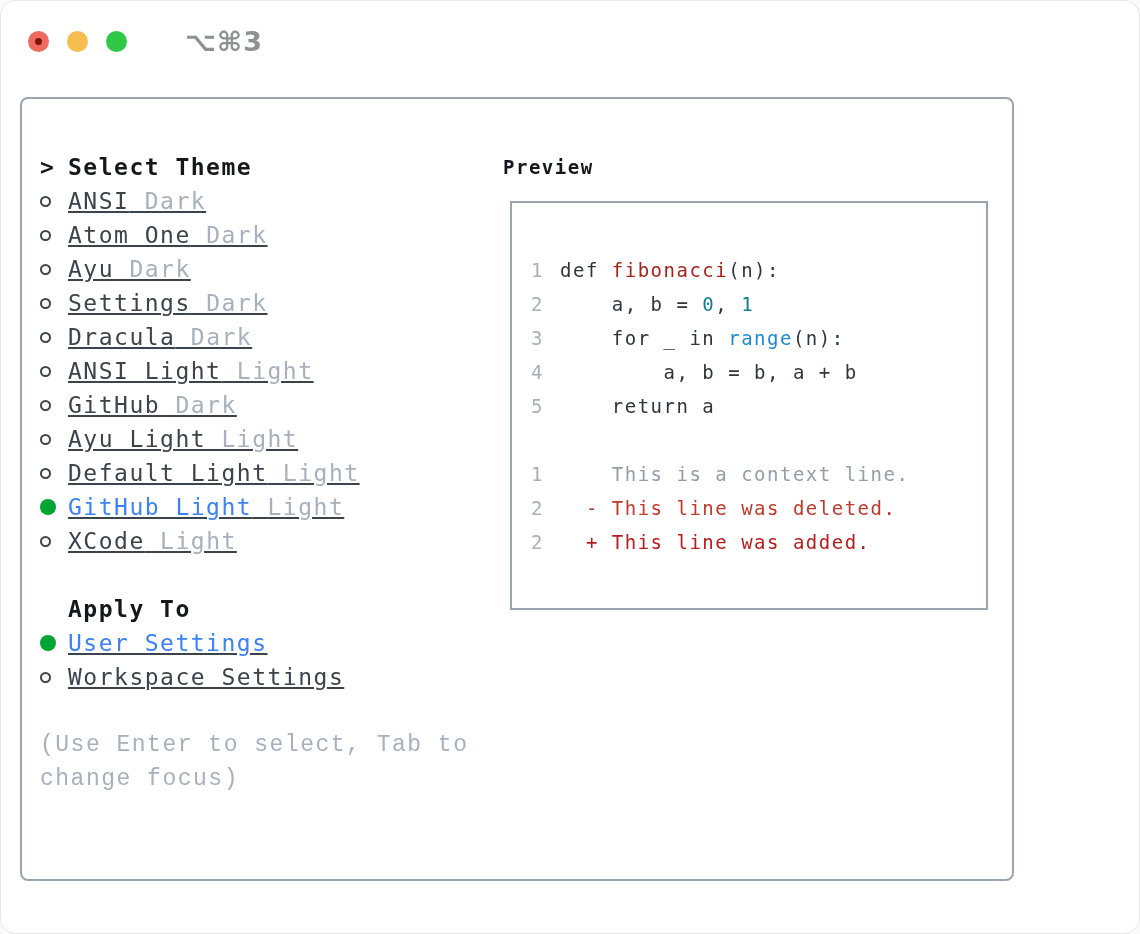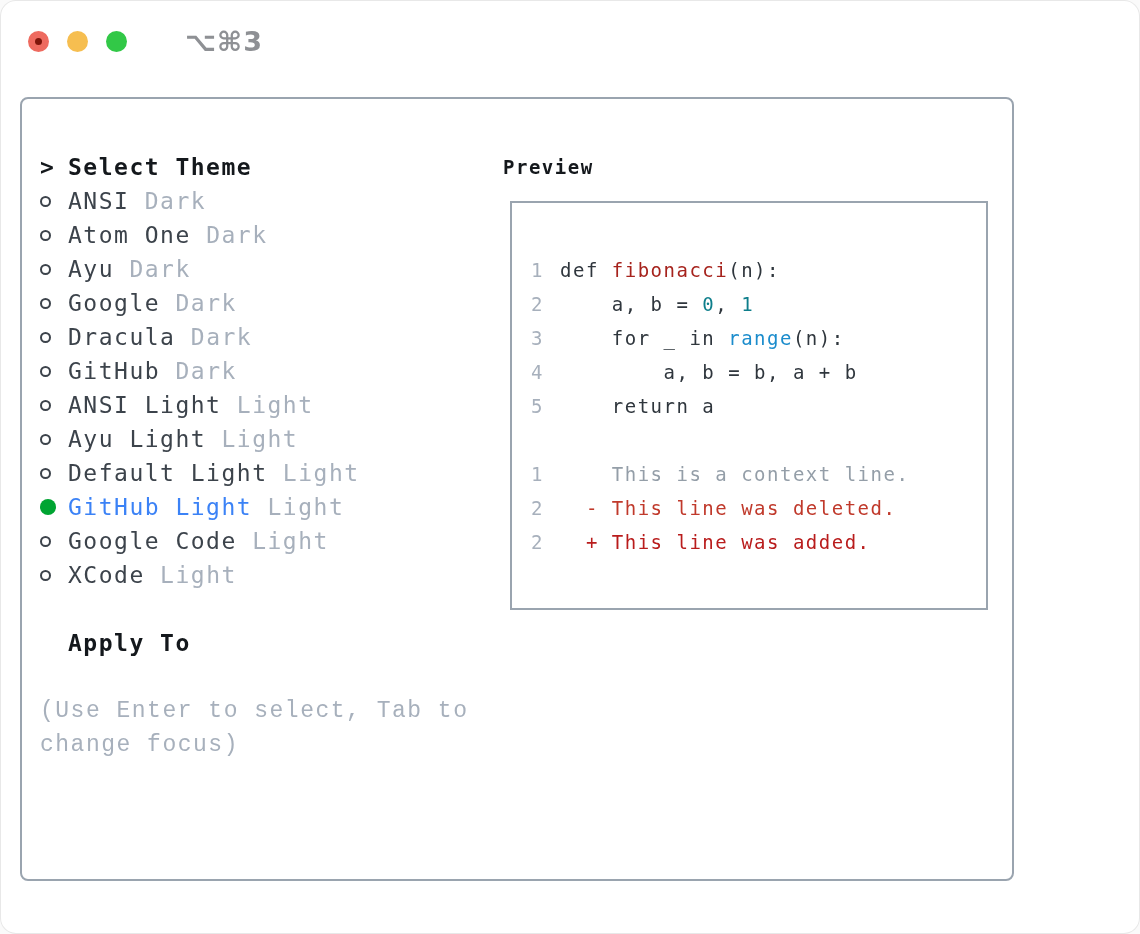--- a/index.html
+++ b/index.html
@@ -46,21 +46,21 @@
     font-size: 23px; letter-spacing: 1.5px; color: #3c434b;
   }
   .row { height: 34px; display: flex; align-items: center; }
   .icon-cell { width: 28px; flex: none; display: flex; align-items: center; }
   .hdr { font-weight: bold; color: #14181c; white-space: pre; text-align: right; }
   .prefix { font-weight: bold; color: #14181c; }
   .bullet {
     width: 11px; height: 11px; border: 2.5px solid #3c434b; border-radius: 50%;
   }
   .bullet.sel { width: 16px; height: 16px; border: none; background: #00a432; }
-  .item-text { white-space: pre; }
+  .item-text { white-space: pre; text-decoration: underline; }
   .item-text .tag { color: #a7b0bc; }
   .theme-row.selected .name { color: #3b82f6; }
   .gap-row { height: 34px; }
   .help {
     width: 465px; color: #a7b0bc; line-height: 34px; margin-top: 0; font-family: Liberation Mono, monospace;
   }
   
   .preview-label {
     position: absolute; left: 481px; top: 51px;
     font-size: 19px; letter-spacing: 1.5px;
@@ -123,79 +123,87 @@
           <div class="row theme-row">
             <span class="icon-cell">
               <span class="bullet"></span>
             </span>
             <span class="item-text"><span class="name">Ayu</span><span class="tag"> Dark</span></span>
           </div>
           <div class="row theme-row">
             <span class="icon-cell">
               <span class="bullet"></span>
             </span>
-            <span class="item-text"><span class="name">Google</span><span class="tag"> Dark</span></span>
+            <span class="item-text"><span class="name">Settings</span><span class="tag"> Dark</span></span>
           </div>
           <div class="row theme-row">
             <span class="icon-cell">
               <span class="bullet"></span>
             </span>
             <span class="item-text"><span class="name">Dracula</span><span class="tag"> Dark</span></span>
           </div>
           <div class="row theme-row">
             <span class="icon-cell">
               <span class="bullet"></span>
             </span>
+            <span class="item-text"><span class="name">ANSI Light</span><span class="tag"> Light</span></span>
+          </div>
+          <div class="row theme-row">
+            <span class="icon-cell">
+              <span class="bullet"></span>
+            </span>
             <span class="item-text"><span class="name">GitHub</span><span class="tag"> Dark</span></span>
           </div>
           <div class="row theme-row">
             <span class="icon-cell">
               <span class="bullet"></span>
             </span>
-            <span class="item-text"><span class="name">ANSI Light</span><span class="tag"> Light</span></span>
-          </div>
-          <div class="row theme-row">
-            <span class="icon-cell">
-              <span class="bullet"></span>
-            </span>
             <span class="item-text"><span class="name">Ayu Light</span><span class="tag"> Light</span></span>
           </div>
           <div class="row theme-row">
             <span class="icon-cell">
               <span class="bullet"></span>
             </span>
             <span class="item-text"><span class="name">Default Light</span><span class="tag"> Light</span></span>
           </div>
           <div class="row theme-row selected">
             <span class="icon-cell">
               <span class="bullet sel"></span>
             </span>
             <span class="item-text"><span class="name">GitHub Light</span><span class="tag"> Light</span></span>
-          </div>
-          <div class="row theme-row">
-            <span class="icon-cell">
-              <span class="bullet"></span>
-            </span>
-            <span class="item-text"><span class="name">Google Code</span><span class="tag"> Light</span></span>
           </div>
           <div class="row theme-row">
             <span class="icon-cell">
               <span class="bullet"></span>
             </span>
             <span class="item-text"><span class="name">XCode</span><span class="tag"> Light</span></span>
           </div>
         </div>
 
       <div class="gap-row"></div>
 
       <div class="row">
         <span class="icon-cell"></span>
         <span class="hdr">Apply To</span>
       </div>
 
+      <div id="apply-list">
+          <div class="row theme-row selected">
+            <span class="icon-cell">
+              <span class="bullet sel"></span>
+            </span>
+            <span class="item-text"><span class="name">User Settings</span></span>
+          </div>
+          <div class="row theme-row">
+            <span class="icon-cell">
+              <span class="bullet"></span>
+            </span>
+            <span class="item-text"><span class="name">Workspace Settings</span></span>
+          </div>
+        </div>
 
       <div class="gap-row"></div>
 
       <div class="help">(Use Enter to select, Tab to change focus)</div>
     </div>
 
     <div class="preview-label">Preview</div>
 
     <div class="preview-box">
       <div id="preview-lines">

